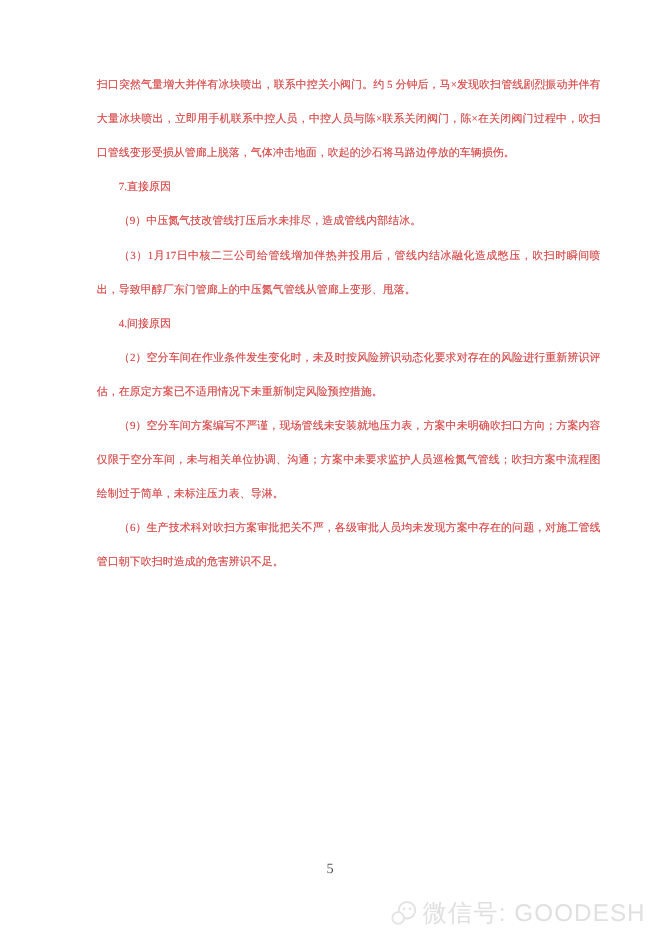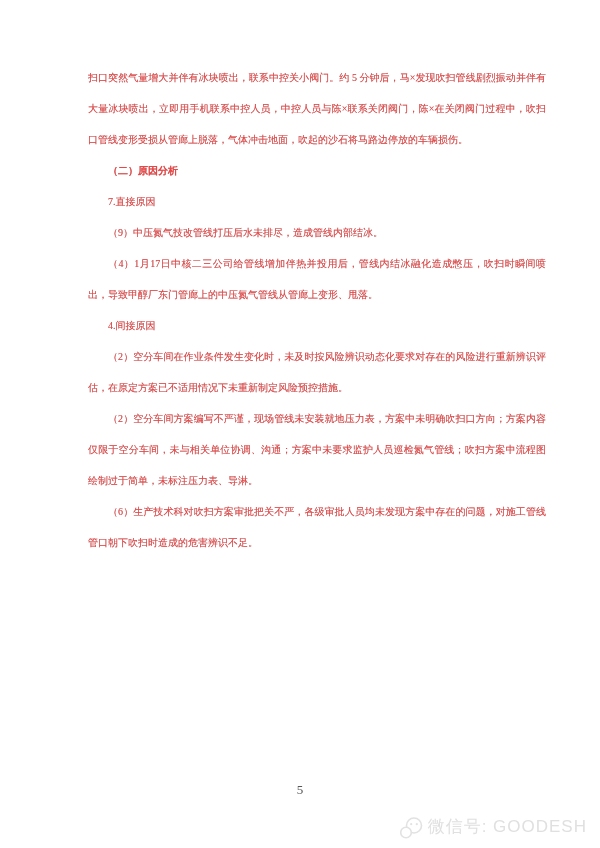--- a/index.html
+++ b/index.html
@@ -44,46 +44,45 @@
     width: 100%;
     text-align: center;
     font-size: 13px;
     color: #575757;
   }
   .watermark {
     position: absolute;
     top: 815px;
     right: 13px;
     display: flex;
-    align-items: flex-start;
+    align-items: center;
     gap: 3px;
     font-family: "Liberation Sans", "DejaVu Sans", sans-serif;
-    font-size: 17px;
+    font-size: 22px;
     letter-spacing: 1px;
     color: #e0e0e0;
     user-select: none;
   }
   .watermark svg {
     display: block;
   }
 </style>
 </head>
 <body>
 
 <div class="page">
 
   <div class="content">
     <p class="para no-indent">扫口突然气量增大并伴有冰块喷出，联系中控关小阀门。约 5 分钟后，马×发现吹扫管线剧烈振动并伴有大量冰块喷出，立即用手机联系中控人员，中控人员与陈×联系关闭阀门，陈×在关闭阀门过程中，吹扫口管线变形受损从管廊上脱落，气体冲击地面，吹起的沙石将马路边停放的车辆损伤。</p>
-    <p class="para heading">（二）原因分析</p>
     <p class="para">7.直接原因</p>
     <p class="para">（9）中压氮气技改管线打压后水未排尽，造成管线内部结冰。</p>
-    <p class="para">（4）1月17日中核二三公司给管线增加伴热并投用后，管线内结冰融化造成憋压，吹扫时瞬间喷出，导致甲醇厂东门管廊上的中压氮气管线从管廊上变形、甩落。</p>
+    <p class="para">（3）1月17日中核二三公司给管线增加伴热并投用后，管线内结冰融化造成憋压，吹扫时瞬间喷出，导致甲醇厂东门管廊上的中压氮气管线从管廊上变形、甩落。</p>
     <p class="para">4.间接原因</p>
     <p class="para">（2）空分车间在作业条件发生变化时，未及时按风险辨识动态化要求对存在的风险进行重新辨识评估，在原定方案已不适用情况下未重新制定风险预控措施。</p>
-    <p class="para">（2）空分车间方案编写不严谨，现场管线未安装就地压力表，方案中未明确吹扫口方向；方案内容仅限于空分车间，未与相关单位协调、沟通；方案中未要求监护人员巡检氮气管线；吹扫方案中流程图绘制过于简单，未标注压力表、导淋。</p>
+    <p class="para">（9）空分车间方案编写不严谨，现场管线未安装就地压力表，方案中未明确吹扫口方向；方案内容仅限于空分车间，未与相关单位协调、沟通；方案中未要求监护人员巡检氮气管线；吹扫方案中流程图绘制过于简单，未标注压力表、导淋。</p>
     <p class="para">（6）生产技术科对吹扫方案审批把关不严，各级审批人员均未发现方案中存在的问题，对施工管线管口朝下吹扫时造成的危害辨识不足。</p>
   </div>
 
   <div class="page-number">
     <span>5</span>
   </div>
 
   <div class="watermark">
     <span>
       <svg width="27" height="27" viewBox="0 0 27 27" fill="none">

